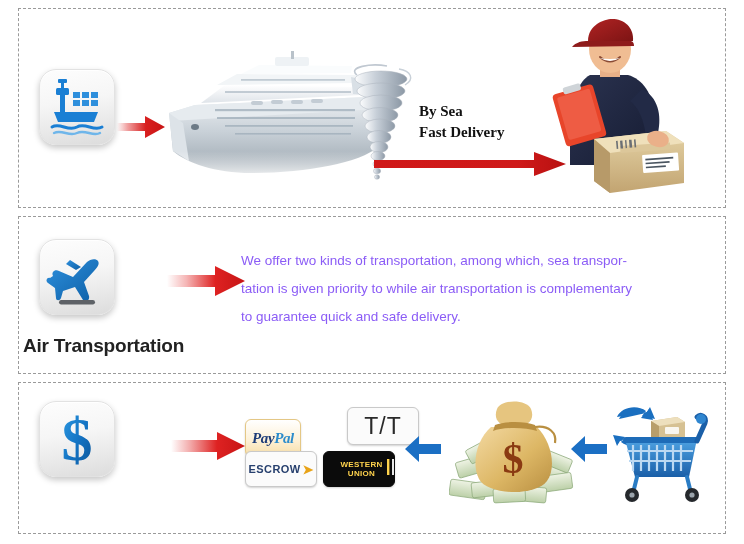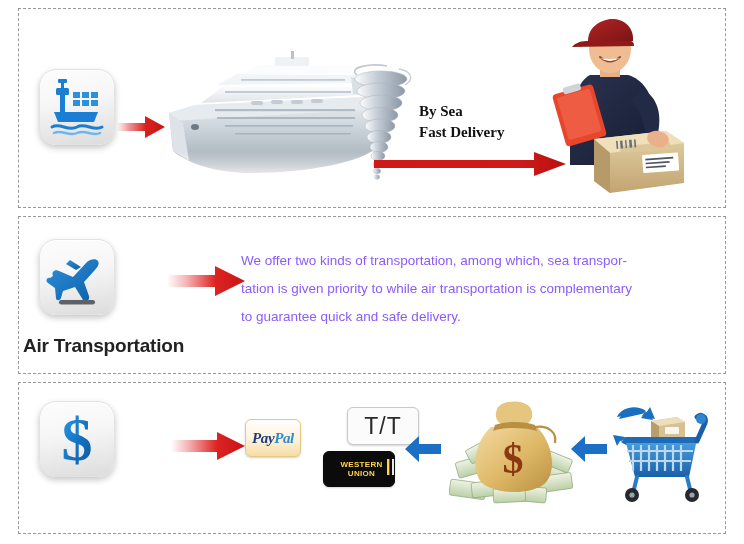--- a/index.html
+++ b/index.html
@@ -363,20 +363,24 @@
     <div class="chip paypal" style="left:226px;top:36px;width:56px;height:38px;">
       <span class="pp-text">
         <span class="pp-pay">Pay</span><span class="pp-pal">Pal</span>
       </span>
     </div>
 
     <div class="chip" style="left:320px;top:24px;width:72px;height:38px;margin-left:8px;">
       <span class="tt-text">T/T</span>
     </div>
 
+    <div class="chip" style="left:226px;top:68px;width:72px;height:36px;">
+      <span class="escrow-text">ESCROW</span>
+        <span class="escrow-arrow">➤</span>
+    </div>
 
     <div class="chip wu" style="left:304px;top:68px;width:72px;height:36px;">
       <span class="wu-text">
         <span>WESTERN</span><br>
         <span>UNION</span>
       </span>
       <span class="wu-bars">
         <svg width="12" height="18" viewBox="0 0 12 18">
             <rect x="1" y="1" width="2.4" height="16" fill="#ffd34d"></rect>
             <rect x="6" y="1" width="2.4" height="16" fill="#e8e8e8"></rect>

